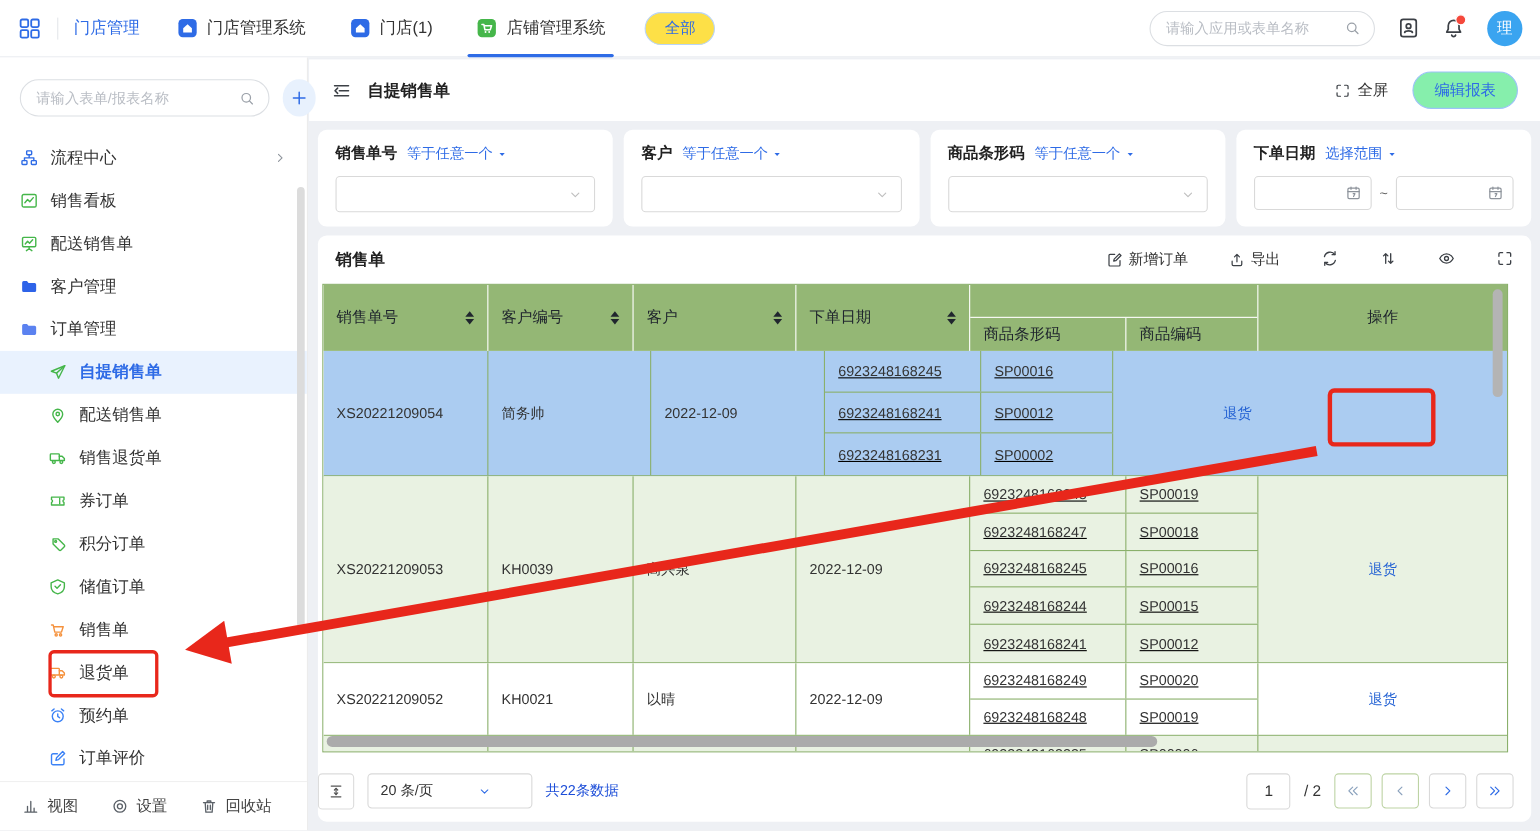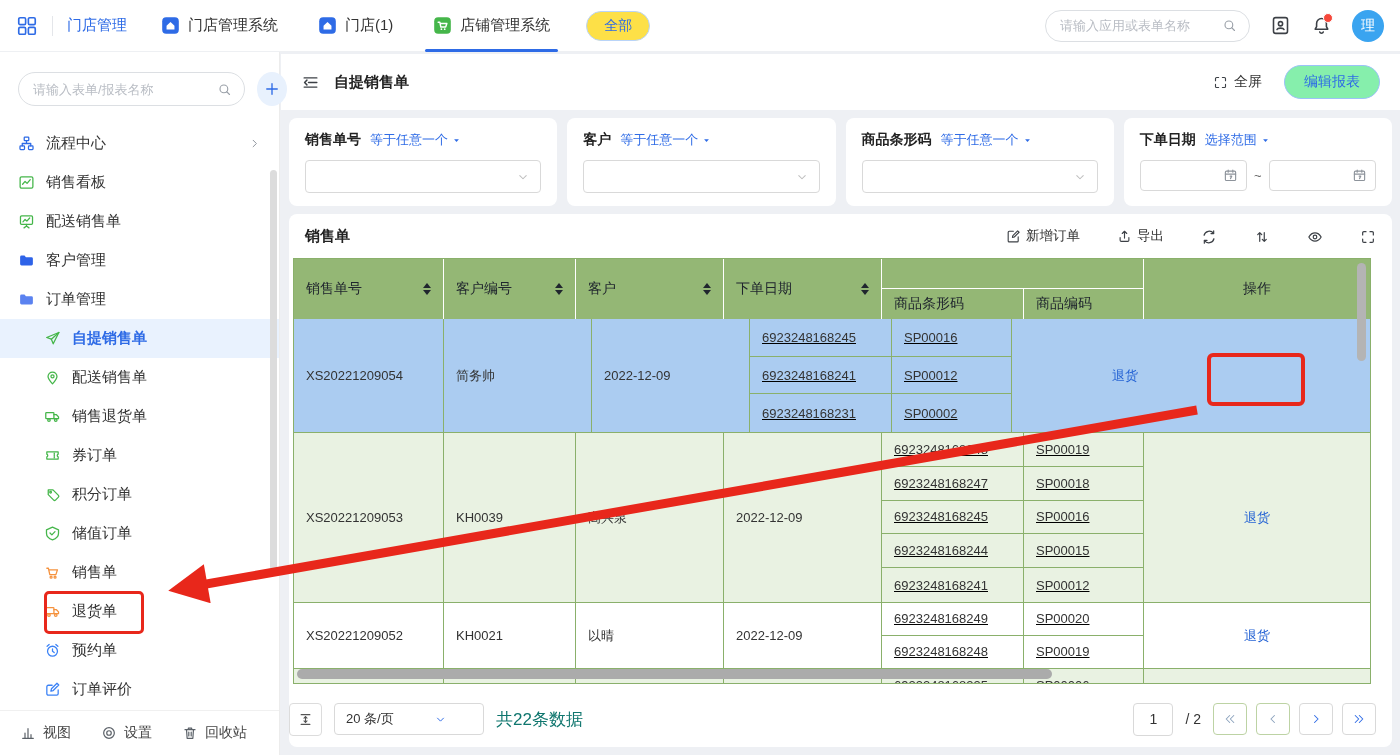--- a/index.html
+++ b/index.html
@@ -67,21 +67,21 @@
   .fselect{height:31px;border:1px solid #d9d9d9;border-radius:4px;display:flex;align-items:center;justify-content:flex-end;padding:0 10px;cursor:pointer;}
   .fselect .ic{width:14px;height:14px;color:#bfbfbf;}
   .fdates{display:flex;align-items:center;gap:7px;}
   .dinput{flex:1;height:31px;border:1px solid #d9d9d9;border-radius:4px;display:flex;align-items:center;justify-content:flex-end;padding:0 8px;box-sizing:border-box;cursor:pointer;}
   .dinput .ic{width:15px;height:15px;color:#8d939b;}
   .dsep{color:#666;font-size:13px;}
 
   .table-card{position:absolute;top:162px;left:8px;right:8px;bottom:8px;background:#fff;border-radius:8px;}
   .ttoolbar{height:44px;display:flex;align-items:center;padding:0 16px;}
   .ttitle{font-size:15px;font-weight:700;color:#222;}
-  .ttools{margin-left:auto;display:flex;align-items:flex-end;gap:37px;}
+  .ttools{margin-left:auto;display:flex;align-items:flex-start;gap:37px;}
   .taction{display:flex;align-items:center;gap:5px;font-size:13.5px;color:#333;cursor:pointer;}
   .taction .ic{width:15px;height:15px;color:#3c4046;}
   .ticonbtn{display:inline-flex;color:#3c4046;cursor:pointer;}
   .ticonbtn .ic{width:16px;height:16px;}
 
   
   .gridwrap{position:absolute;top:44px;left:4px;width:1078px;height:426px;border:1px solid #8ab06b;box-sizing:border-box;overflow:hidden;background:#fff;}
   .ghead{display:flex;height:60px;background:#94b775;color:#20262e;font-size:14px;}
   .gh{display:flex;align-items:center;padding:0 12px;border-right:1px solid #fff;box-sizing:border-box;}
   .c1{width:150px;}.c2{width:132px;}.c3{width:148px;}.c4{width:158px;}.c5{width:142px;}.c6{width:120px;}
@@ -112,21 +112,21 @@
   .vthumb{position:absolute;top:4px;right:4px;width:9px;height:98px;border-radius:5px;background:#b4b4b4;}
   .hthumb{position:absolute;bottom:4px;left:3px;width:755px;height:10px;border-radius:5px;background:#ababab;}
 
   
   .pagination{position:absolute;left:0;right:16px;bottom:10px;height:36px;display:flex;align-items:center;gap:12px;}
   .pg-iconbtn{width:31px;height:31px;border:1px solid #dcdcdc;border-radius:4px;background:#fff;display:flex;align-items:center;justify-content:center;color:#555;cursor:pointer;}
   .pg-iconbtn .ic{width:15px;height:15px;}
   .pg-size{width:150px;height:32px;border:1px solid #d9d9d9;border-radius:4px;display:flex;align-items:center;padding:0 11px;box-sizing:border-box;cursor:pointer;background:#fff;}
   .pg-size span{flex:1;font-size:13px;color:#333;}
   .pg-size .ic{width:13px;height:13px;color:#2e6be6;}
-  .pg-total{font-size:17px;color:#0f766e;}
+  .pg-total{font-size:13px;color:#1d4ed8;}
   .pg-right{margin-left:auto;display:flex;align-items:center;gap:9px;}
   .pg-input{width:34px;height:29px;border:1px solid #d9d9d9;border-radius:4px;text-align:center;font-size:14px;color:#333;outline:none;}
   .pg-slash{font-size:14px;color:#333;margin:0 3px;}
   .pg-nav{width:32px;height:30px;border-radius:4px;background:#fff;display:flex;align-items:center;justify-content:center;cursor:pointer;}
   .pg-nav .ic{width:14px;height:14px;}
   .pg-nav.dis{border:1px solid #bdd3a4;color:#8ba2bd;}
   .pg-nav.en{border:1px solid #d9d9d9;color:#2e6be6;}
 
   
   .rbox{position:absolute;border:4px solid #e8271b;border-radius:6px;z-index:60;pointer-events:none;box-sizing:border-box;}

